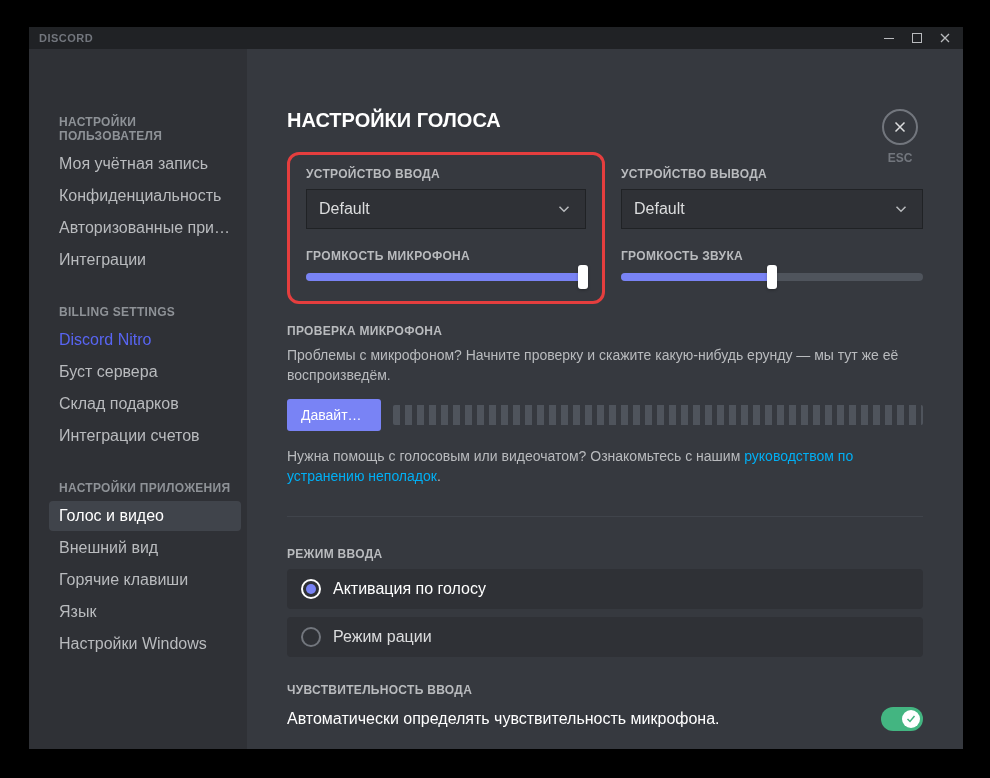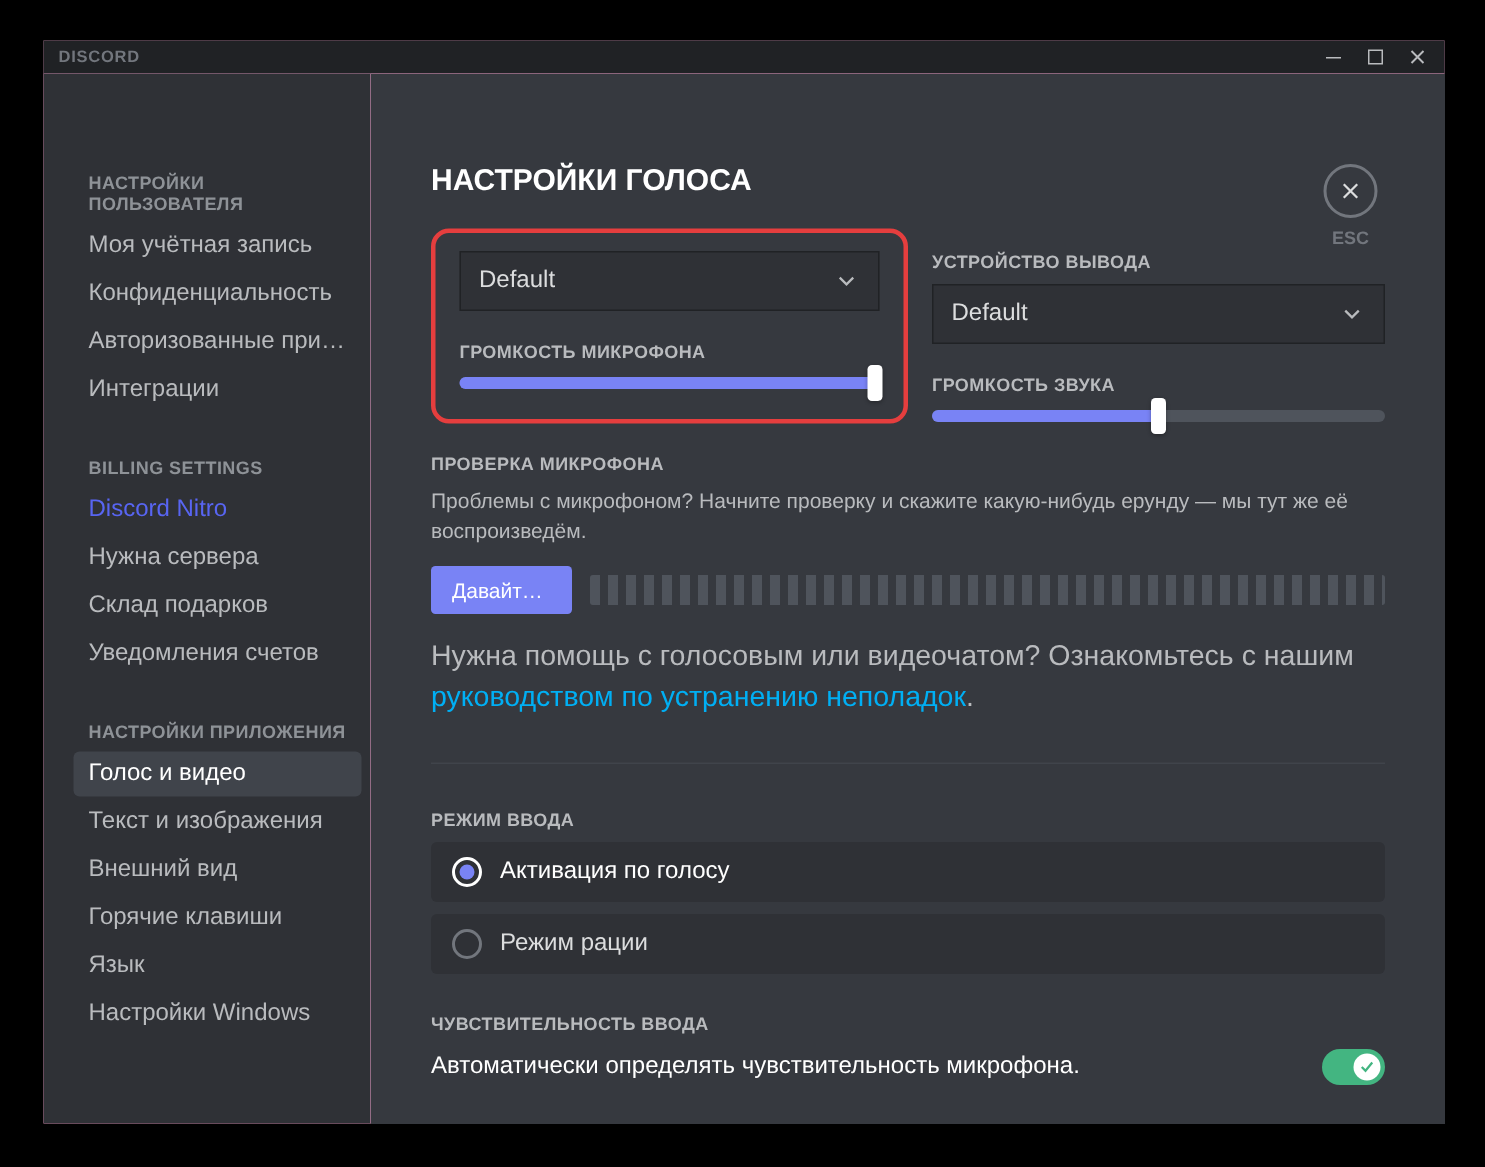--- a/index.html
+++ b/index.html
@@ -31,21 +31,21 @@
 .select svg { width: 18px; height: 18px; color: #b9bbbe; }
 .slider-wrap { margin-top: 20px; }
 .slider-track { position: relative; height: 8px; background: #4f545c; border-radius: 4px; margin-top: 10px; }
 .slider-fill { position: absolute; height: 100%; background: #7983f5; border-radius: 4px; }
 .slider-thumb { position: absolute; width: 10px; height: 24px; background: #ffffff; border-radius: 3px; top: 50%; transform: translate(-50%, -50%); box-shadow: 0 1px 3px rgba(0,0,0,0.3); }
 .section-heading { font-size: 12px; font-weight: 700; color: #b9bbbe; text-transform: uppercase; margin: 20px 0 8px 0; letter-spacing: 0.3px; }
 .body-text { font-size: 14px; color: #b9bbbe; line-height: 1.4; }
 .mic-test-row { display: flex; align-items: center; gap: 12px; margin-top: 14px; }
 .test-btn { background: #7983f5; color: #fff; font-size: 14px; font-weight: 500; padding: 8px 14px; border-radius: 3px; cursor: pointer; white-space: nowrap; max-width: 94px; overflow: hidden; text-overflow: ellipsis; }
 .meter { flex: 1; height: 20px; background: repeating-linear-gradient(90deg, #4f545c 0 7px, transparent 7px 12px); border-radius: 2px; }
-.help-text { font-size: 19px; color: #b9bbbe; margin-top: 16px; line-height: 1.4; }
+.help-text { font-size: 14px; color: #b9bbbe; margin-top: 16px; line-height: 1.4; }
 .help-text a { color: #00aff4; text-decoration: none; }
 .divider { height: 1px; background: #40444b; margin: 30px 0 0 0; }
 .radio-group { margin-top: 8px; }
 .radio-item { background: #2f3136; border-radius: 4px; padding: 10px 14px; display: flex; align-items: center; gap: 12px; margin-bottom: 8px; cursor: pointer; }
 .radio-circle { width: 20px; height: 20px; border: 2px solid #72767d; border-radius: 50%; display: flex; align-items: center; justify-content: center; flex-shrink: 0; }
 .radio-item.selected .radio-circle { border-color: #ffffff; }
 .radio-dot { width: 10px; height: 10px; background: #7983f5; border-radius: 50%; display: none; }
 .radio-item.selected .radio-dot { display: block; }
 .radio-label { font-size: 16px; color: #dcddde; font-weight: 500; }
 .radio-item.selected .radio-label { color: #ffffff; }
@@ -85,47 +85,47 @@
   <div class="content-wrap">
     <div class="sidebar">
       <div class="sidebar-heading">НАСТРОЙКИ ПОЛЬЗОВАТЕЛЯ</div>
       <div class="sidebar-item">Моя учётная запись</div>
       <div class="sidebar-item">Конфиденциальность</div>
       <div class="sidebar-item">Авторизованные прил...</div>
       <div class="sidebar-item">Интеграции</div>
       <div class="sidebar-sep"></div>
       <div class="sidebar-heading">BILLING SETTINGS</div>
       <div class="sidebar-item nitro">Discord Nitro</div>
-      <div class="sidebar-item">Нужна сервера</div>
+      <div class="sidebar-item">Буст сервера</div>
       <div class="sidebar-item">Склад подарков</div>
-      <div class="sidebar-item">Уведомления счетов</div>
+      <div class="sidebar-item">Интеграции счетов</div>
       <div class="sidebar-sep"></div>
       <div class="sidebar-heading">НАСТРОЙКИ ПРИЛОЖЕНИЯ</div>
       <div class="sidebar-item active">Голос и видео</div>
-      <div class="sidebar-item">Текст и изображения</div>
       <div class="sidebar-item">Внешний вид</div>
       <div class="sidebar-item">Горячие клавиши</div>
       <div class="sidebar-item">Язык</div>
       <div class="sidebar-item">Настройки Windows</div>
     </div>
 
     <div class="main">
       <div class="close-btn-wrap">
         <div class="close-btn">
           <svg viewBox="0 0 24 24">
               <path d="M6 6 L18 18 M18 6 L6 18" stroke="currentColor" stroke-width="2" fill="none"></path>
             </svg>
         </div>
         <div class="close-label">ESC</div>
       </div>
 
       <div class="page-title">НАСТРОЙКИ ГОЛОСА</div>
 
       <div class="top-section">
         <div class="highlight-box" style="width: 50%;">
+          <div class="field-label">УСТРОЙСТВО ВВОДА</div>
           <div class="select">
             <span>Default</span>
             <svg viewBox="0 0 24 24">
                 <path d="M6 9l6 6 6-6" stroke="currentColor" stroke-width="2" fill="none"></path>
               </svg>
           </div>
           <div class="slider-wrap">
             <div class="field-label">ГРОМКОСТЬ МИКРОФОНА</div>
             <div class="slider-track">
               <div class="slider-fill" style="width:99%"></div>

